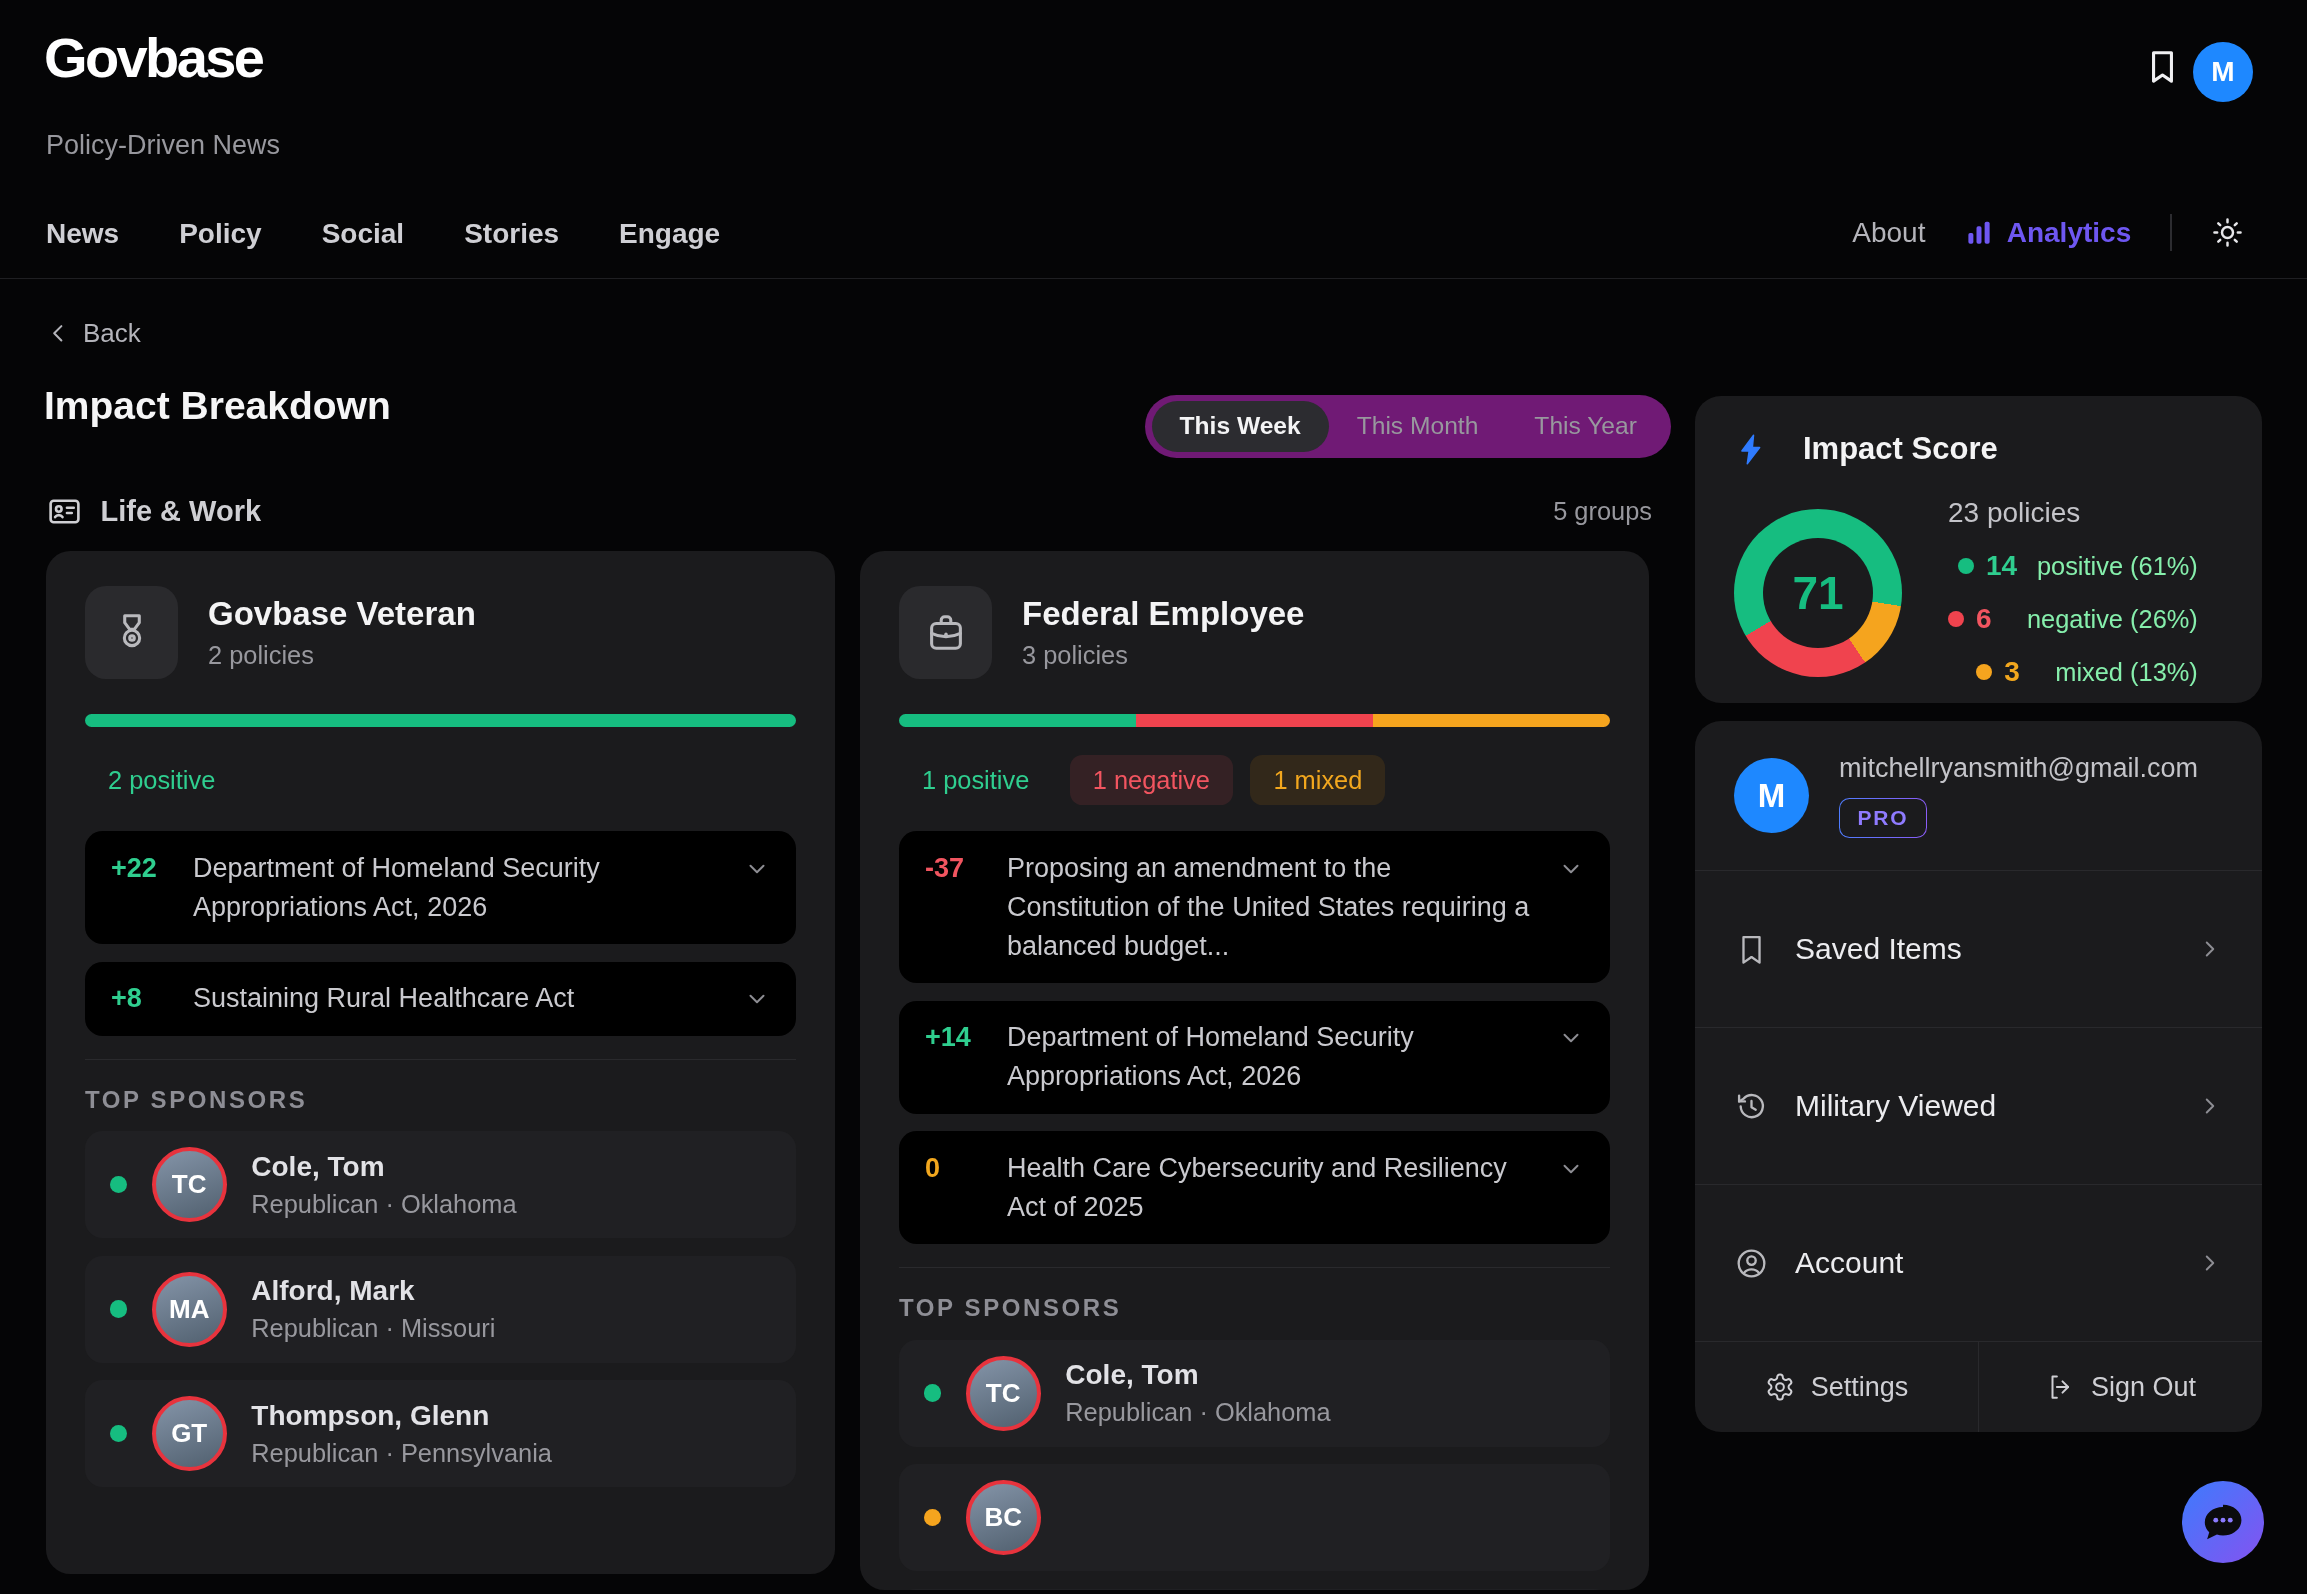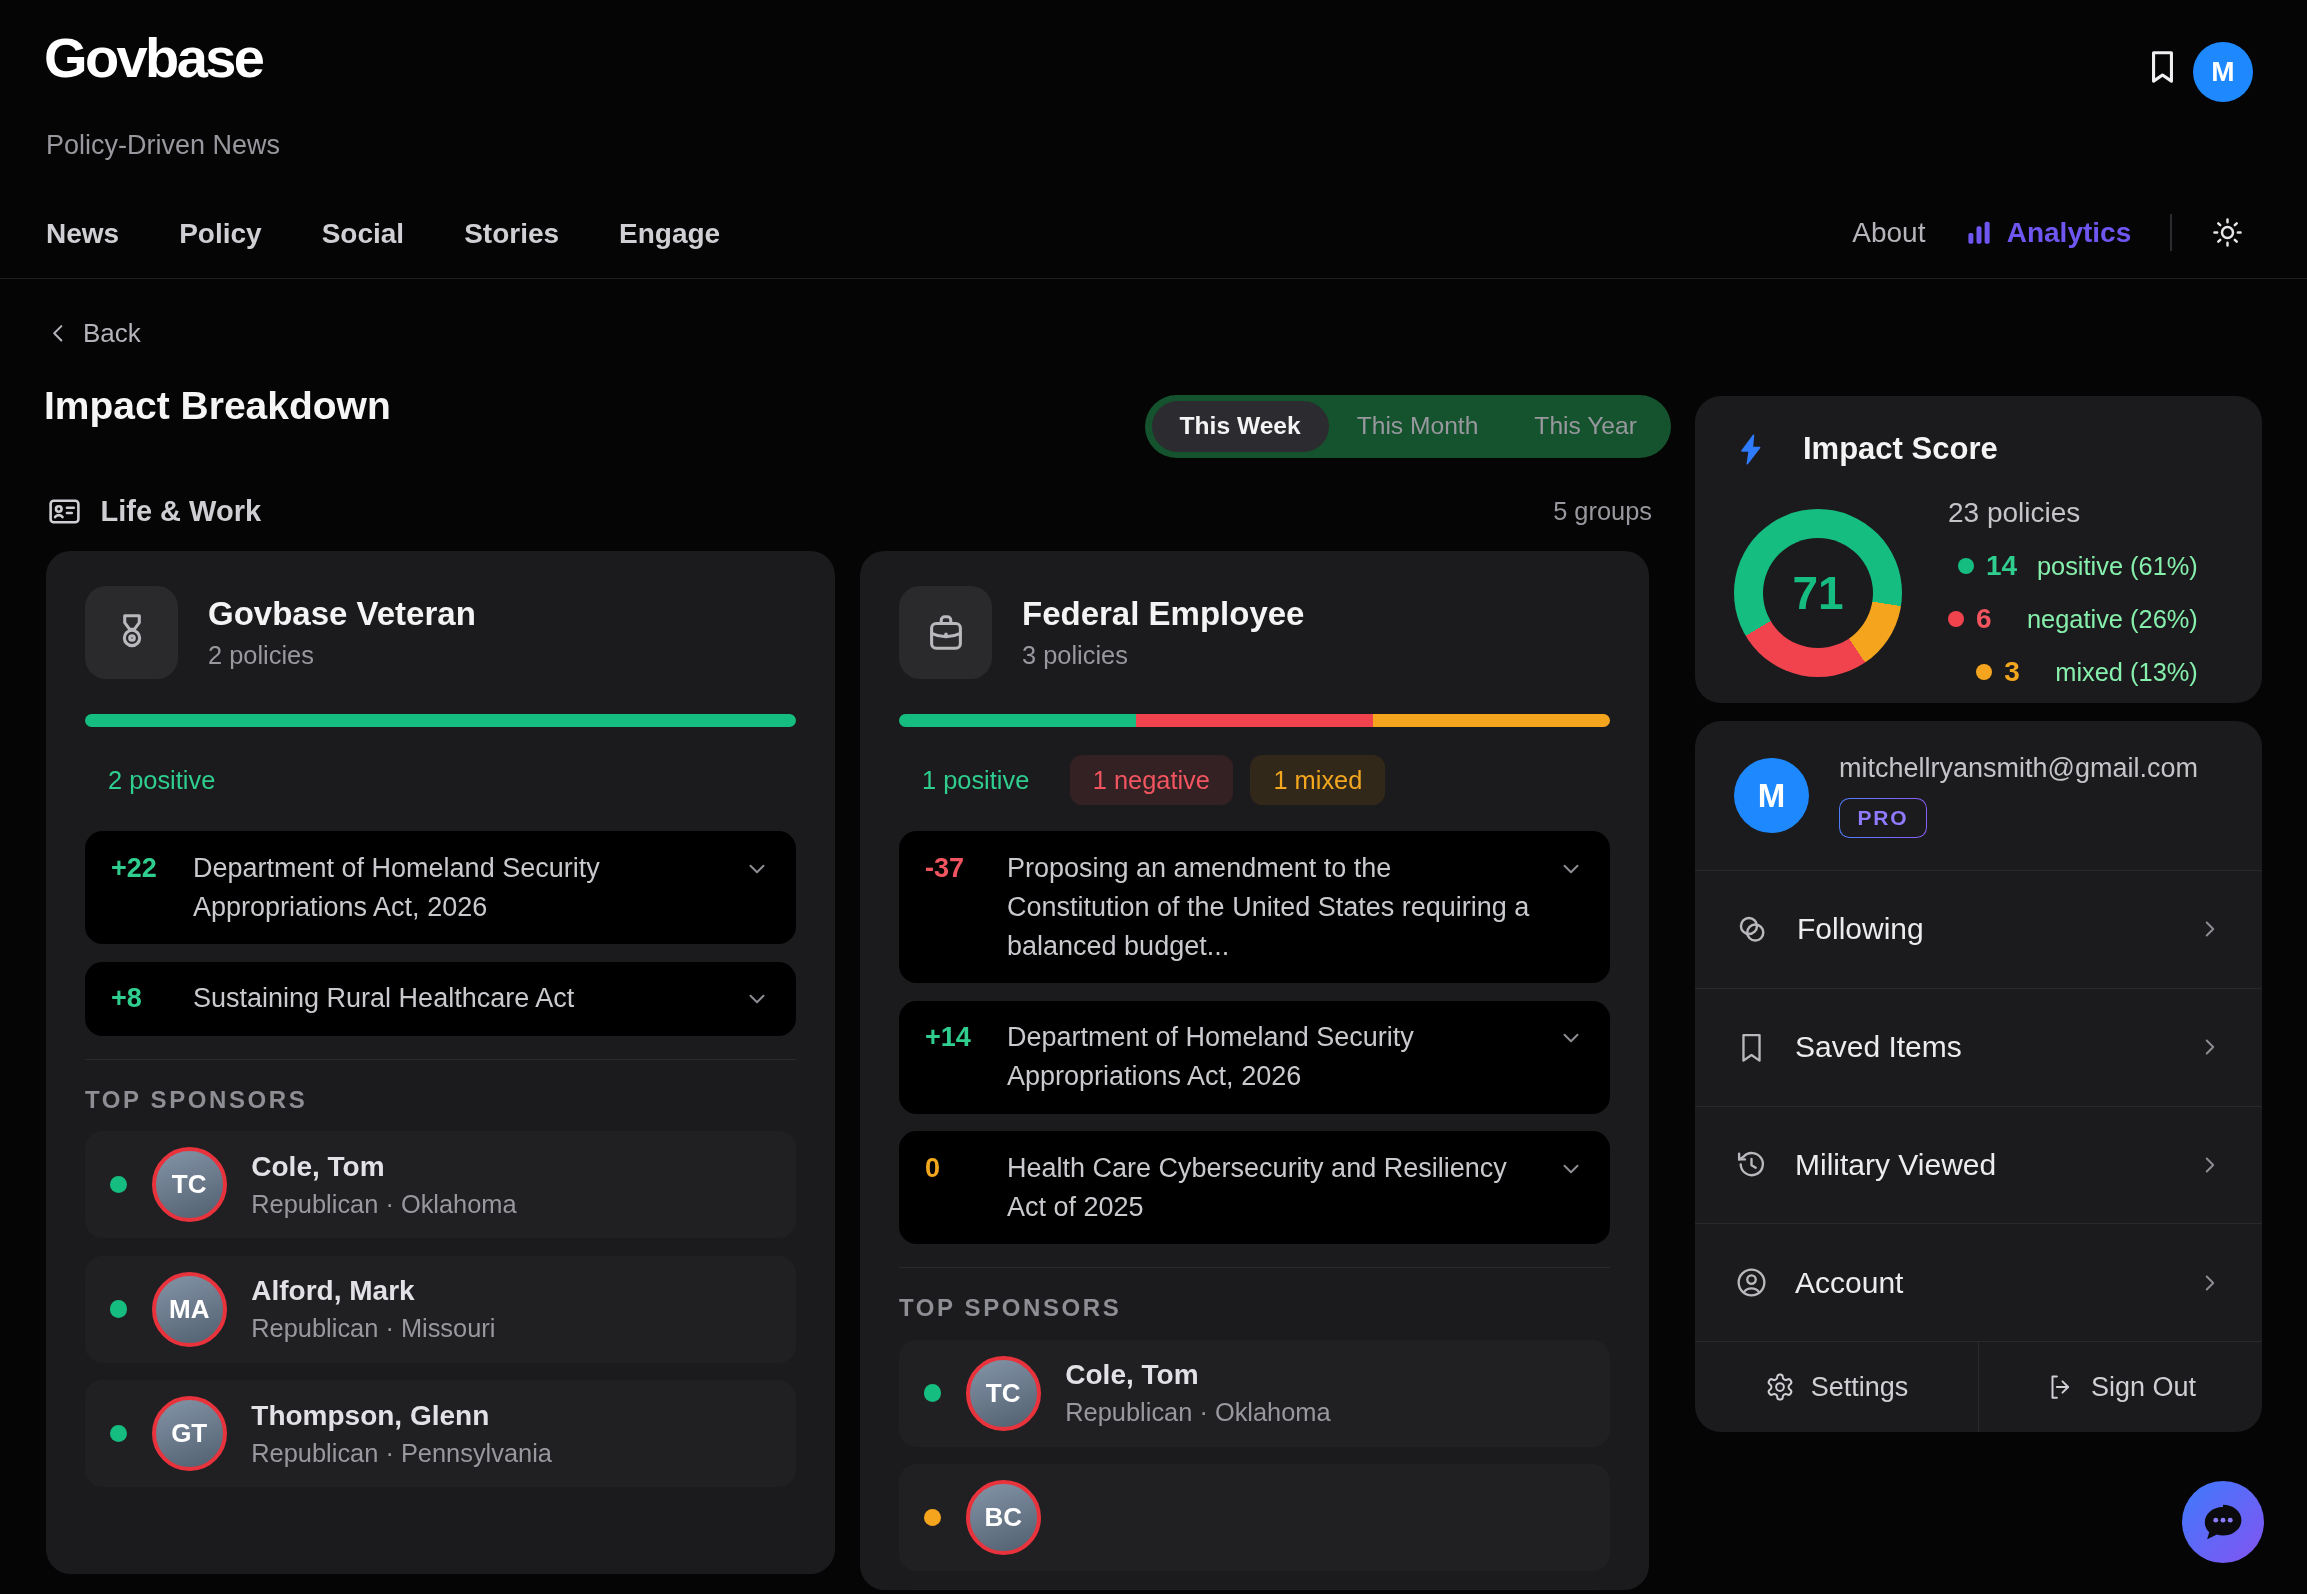--- a/index.html
+++ b/index.html
@@ -24,21 +24,21 @@
   .avatar-top { position:absolute; right:54px; top:42px; width:60px; height:60px; border-radius:50%;
                 background:#1e88ff; display:flex; align-items:center; justify-content:center;
                 font-size:28px; font-weight:700; color:#fff; cursor:pointer; }
 
   
   .back { position:absolute; left:46px; top:318px; display:flex; align-items:center; gap:12.3px;
           font-size:26px; color:#b4b4ba; cursor:pointer; }
   .page-title { position:absolute; left:44px; top:384px; font-size:39px; font-weight:700; color:#f5f5f6; }
 
   .tabs { position:absolute; top:395px; right:636px; display:flex; align-items:center;
-          background:#14532d; border-radius:35px; padding:6.1px; }
+          background:#701a75; border-radius:35px; padding:6.1px; }
   .tab { font-size:24.6px; color:#98989e; padding:11.4px 28px; border-radius:28px; cursor:pointer; white-space:nowrap; }
   .tab.active { background:#2c2c30; color:#f4f4f5; font-weight:600; }
 
   .section-row { position:absolute; left:46px; top:493px; width:1606px; display:flex;
                  align-items:center; justify-content:space-between; }
   .section-left { display:flex; align-items:center; gap:17.5px; color:#cfcfd3; }
   .section-label { font-size:29px; font-weight:600; color:#cfcfd3; }
   .groups-count { font-size:25.4px; color:#98989e; }
 
   
@@ -402,34 +402,20 @@
 
   <aside class="account">
     <div class="profile">
       <div class="profile-avatar">M</div>
       <div>
         <div class="profile-email">mitchellryansmith@gmail.com</div>
         <span class="pro-badge">PRO</span>
       </div>
     </div>
 
-    <div class="menu-row">
-      <span class="menu-icon">
-        <svg width="37" height="37" viewBox="0 0 24 24" fill="none" stroke="currentColor" stroke-width="1.6">
-          <circle cx="9.7" cy="9.7" r="5.2"></circle>
-          <circle cx="13.8" cy="14" r="5.2"></circle>
-        </svg>
-      </span>
-      <span class="menu-label">Following</span>
-      <span class="menu-chev">
-        <svg width="26" height="26" viewBox="0 0 24 24" fill="none" stroke="currentColor" stroke-width="1.8" stroke-linecap="round" stroke-linejoin="round">
-            <path d="M9 6l6 6-6 6"></path>
-          </svg>
-      </span>
-    </div>
 
     <div class="menu-row">
       <span class="menu-icon">
         <svg width="35" height="35" viewBox="0 0 24 24" fill="none" stroke="currentColor" stroke-width="1.6" stroke-linejoin="round">
           <path d="M6.5 3.5h11V21l-5.5-3.8L6.5 21z"></path>
         </svg>
       </span>
       <span class="menu-label">Saved Items</span>
       <span class="menu-chev">
         <svg width="26" height="26" viewBox="0 0 24 24" fill="none" stroke="currentColor" stroke-width="1.8" stroke-linecap="round" stroke-linejoin="round">

